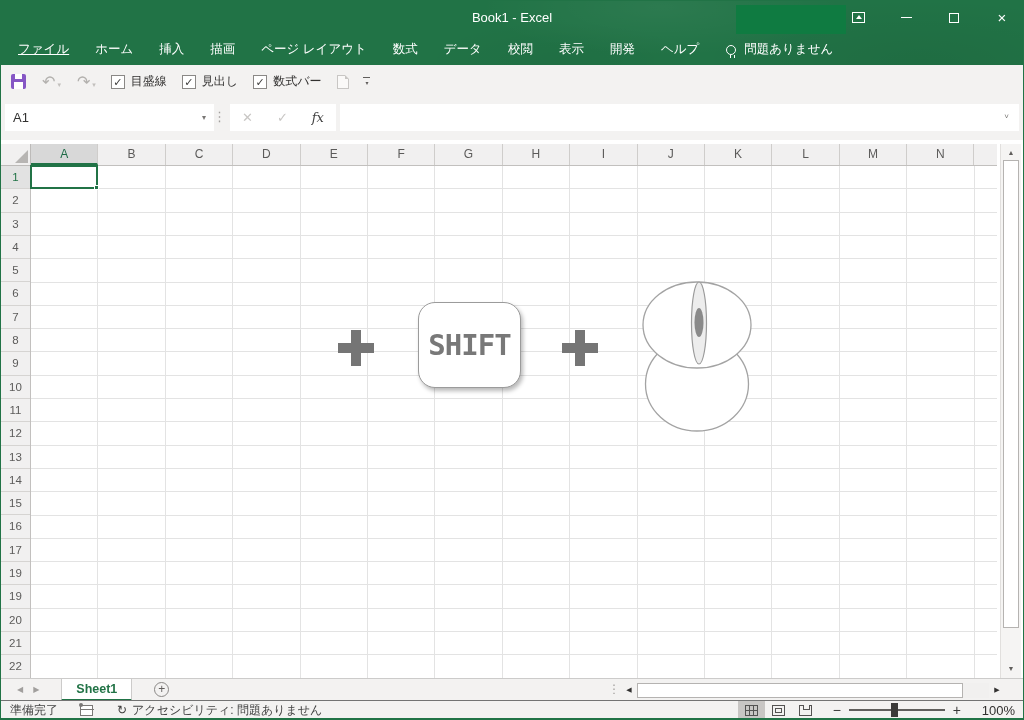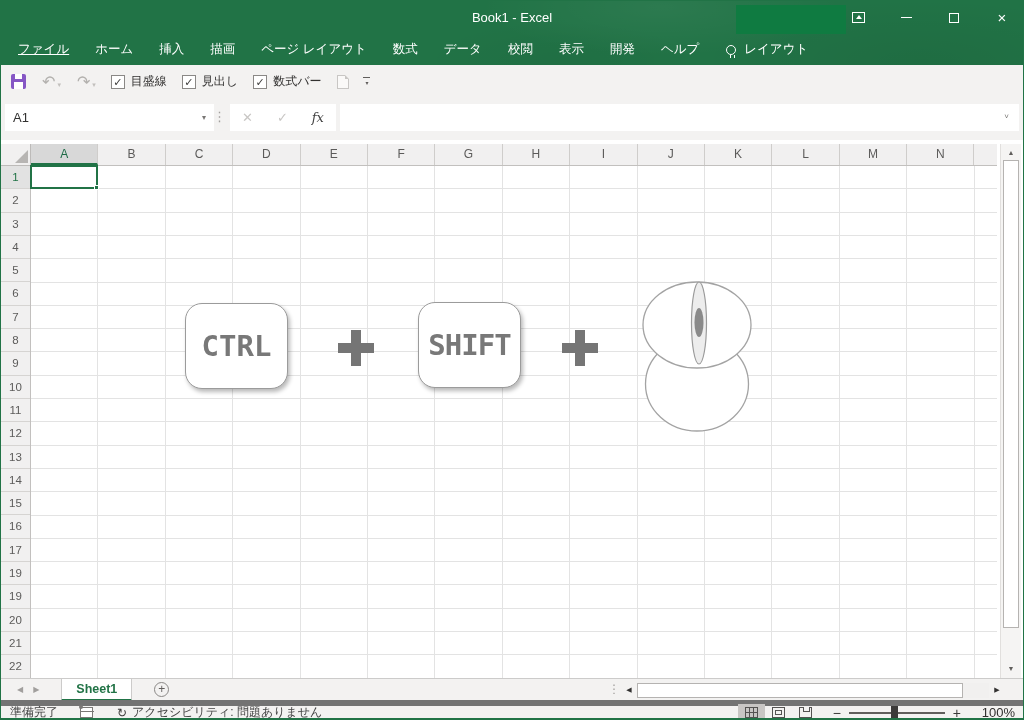--- a/index.html
+++ b/index.html
@@ -106,21 +106,21 @@
   .sheetnav { display:flex; gap:10px; margin-left:16px; font-size:8px; color:#a19f9d; }
   .sheettab { margin-left:22px; height:22px; padding:0 14px; background:#fff; border-left:1px solid #cccbca; border-right:1px solid #cccbca;
     border-bottom:2px solid #217346; color:#217346; font-weight:bold; font-size:12.5px; line-height:20px; }
   .addsheet { margin-left:22px; width:15px; height:15px; border:1px solid #8a8886; border-radius:50%; color:#605e5c; font-size:12px; line-height:13px; text-align:center; }
   .tdots { position:absolute; left:607px; top:3px; color:#a19f9d; font-size:12px; }
   .hscroll { position:absolute; left:620px; top:2px; width:384px; height:18px; display:flex; align-items:center; }
   .hs-arrow { width:16px; text-align:center; font-size:7px; color:#323130; }
   .hs-thumb { width:326px; height:15px; background:#fff; border:1px solid #b5b3b1; }
   .hs-track { flex:1; height:15px; background:#f1f0ef; }
   
-  .statusbar { position:absolute; left:0; top:699px; width:1022px; height:19px; background:#f3f2f1; border-top:6px solid #737373; display:flex; align-items:center; font-size:12px; color:#444; }
+  .statusbar { position:absolute; left:0; top:699px; width:1022px; height:19px; background:#f3f2f1; border-top:1px solid #737373; display:flex; align-items:center; font-size:12px; color:#444; }
   .st-ready { margin-left:9px; }
   .macro-icon { margin-left:22px; width:13px; height:11px; border:1px solid #7a7876; position:relative; background:#fff; }
   .macro-icon:before { content:""; position:absolute; left:0; top:3px; width:13px; border-top:1px solid #7a7876; }
   .macro-icon:after { content:""; position:absolute; left:-2px; top:-3px; width:4px; height:4px; background:#7a7876; border-radius:50%; }
   .acc { display:flex; align-items:center; gap:5px; margin-left:24px; }
   .acc-icon { font-size:12px; color:#3b3a39; line-height:1; }
   .st-right { position:absolute; right:8px; display:flex; align-items:center; gap:0; }
   .viewbtn { width:27px; height:18px; display:flex; align-items:center; justify-content:center; }
   .viewbtn.active { background:#c8c6c4; }
   .vb-normal { width:13px; height:11px; border:1px solid #545352;
@@ -168,21 +168,21 @@
           <div class="rtab">ページ レイアウト</div>
           <div class="rtab">数式</div>
           <div class="rtab">データ</div>
           <div class="rtab">校閲</div>
           <div class="rtab">表示</div>
           <div class="rtab">開発</div>
           <div class="rtab">ヘルプ</div>
         </div>
       <div class="tellme">
         <span class="bulb"></span>
-        <span style="font-size:12.5px;">レイアウト</span>
+        <span style="font-size:12.5px;">問題ありません</span>
       </div>
       <div class="comment-icon"></div>
     </div>
   </div>
 
   <div class="qatrow">
     <div class="save-icon"></div>
     <div class="undoredo">
       <span>↶</span>
         <span class="udchev">▾</span>
@@ -279,21 +279,20 @@
         </div>
     </div>
     <div class="vscroll">
       <div class="vs-arrow">▲</div>
       <div class="vs-thumb"></div>
       <div class="vs-arrow down">▼</div>
     </div>
   </div>
 
   <div class="overlay">
-    <div class="keycap key-ctrl">CTRL</div>
     <div class="plus plus1">
         <span class="h"></span>
         <span class="v"></span>
       </div>
     <div class="keycap key-shift">SHIFT</div>
     <div class="plus plus2">
         <span class="h"></span>
         <span class="v"></span>
       </div>
     <svg class="mouse-shape" width="112" height="156" viewBox="0 0 112 156">

